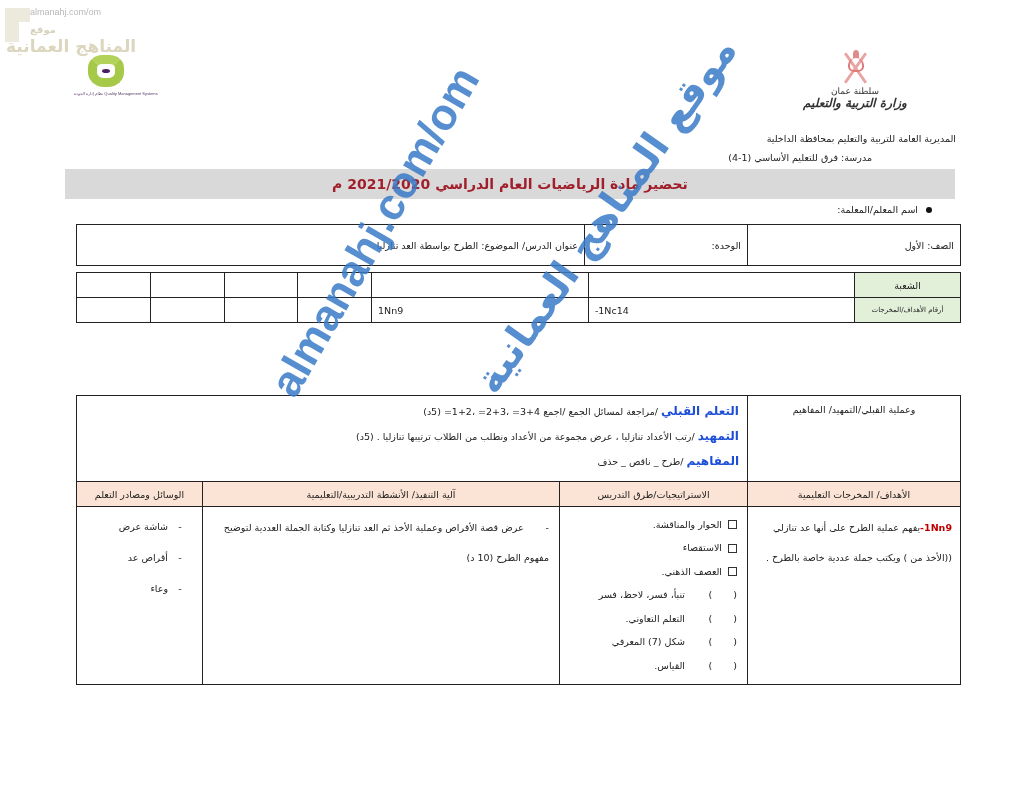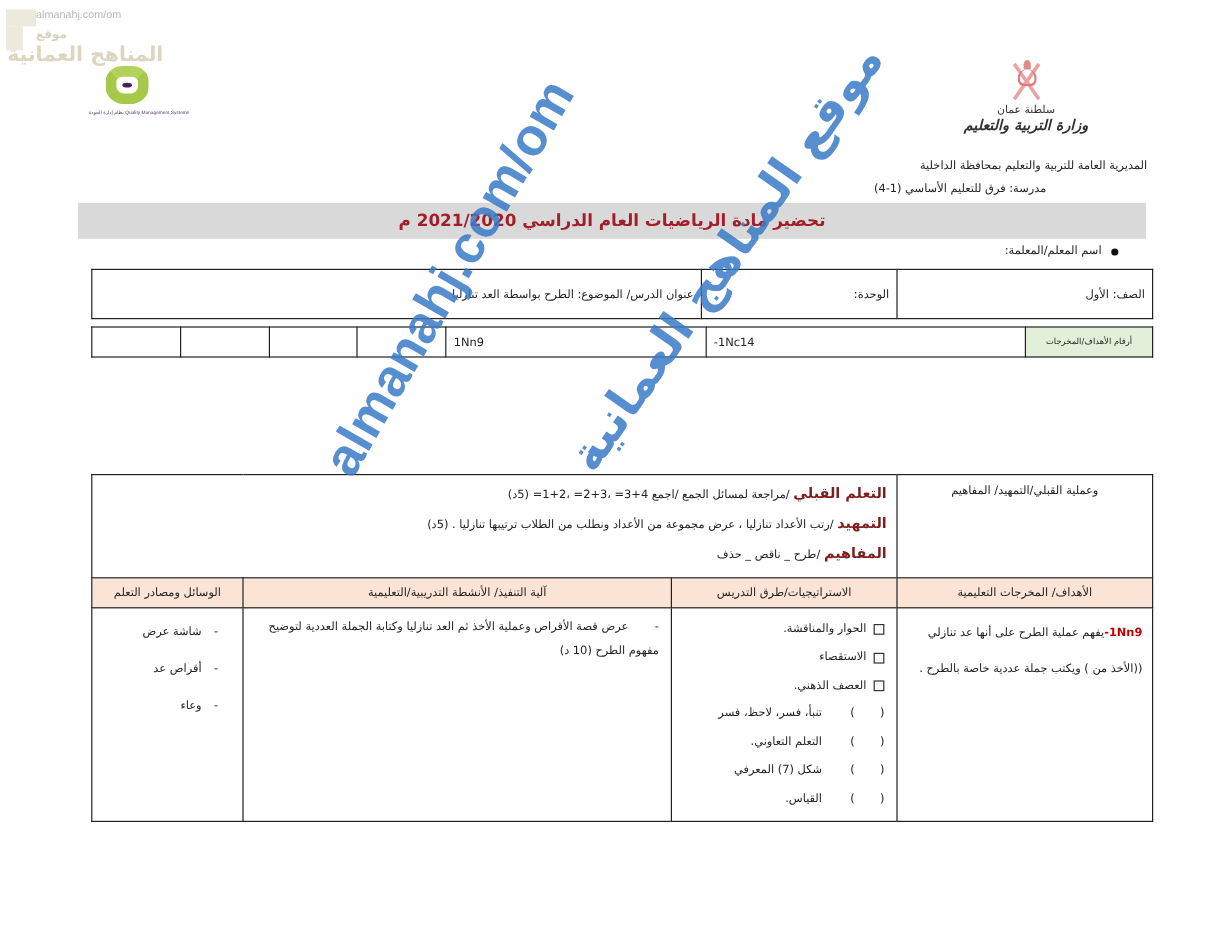--- a/index.html
+++ b/index.html
@@ -55,29 +55,29 @@
   .sched-table td { border: 1.5px solid #222; height: 25px; font-size: 9.5px; padding: 0 6px; text-align: right; vertical-align: middle; }
   .sched-table td.hdr { background: #e2efd9; text-align: center; width: 106px; }
   .sched-table td.hdr.small { font-size: 7px; }
 
   
   .plan-table { left: 76px; top: 395px; width: 885px; }
   .plan-table td { border: 1.5px solid #222; font-size: 9.5px; vertical-align: top; text-align: right; }
   .plan-table .prior-label { width: 213px; text-align: center; padding-top: 8px; height: 83px; }
   .plan-table .prior-content { padding: 5px 8px; }
   .plan-table .prior-content .row { height: 25px; line-height: 20px; white-space: nowrap; }
-  .plan-table .prior-content .lbl { color: #7f1d1d; font-weight: bold; font-size: 12px; }
+  .plan-table .prior-content .lbl { color: #1d4ed8; font-weight: bold; font-size: 12px; }
   .plan-table th.col-hdr { border: 1.5px solid #222; background: #fbe4d5; font-size: 9.5px; height: 25px; text-align: center; vertical-align: middle; margin-left: 47px; }
   .outcome-cell { padding: 6px 8px; font-size: 14px; line-height: 30px; text-align: justify; }
   .outcome-cell .code { color: #c00000; font-weight: bold; }
   .strat-cell { padding: 6px 10px; font-size: 8.5px; }
   .strat-cell .s-row { height: 23.5px; line-height: 18px; display: flex; align-items: center; gap: 6px; white-space: nowrap; }
   .strat-cell .chk { width: 9px; height: 9px; border: 1px solid #333; display: inline-block; }
   .strat-cell .paren { display: inline-block; width: 46px; text-align: right; }
-  .activity-cell { padding: 6px 10px; font-size: 14px; line-height: 20px; text-align: center; }
+  .activity-cell { padding: 6px 10px; font-size: 14px; line-height: 30px; text-align: center; }
   .activity-cell .dash { margin-left: 22px; }
   .resources-cell { padding: 6px 10px; font-size: 14px; }
   .resources-cell .r-row { height: 31px; line-height: 28px; white-space: nowrap; }
   .resources-cell .dash { display: inline-block; width: 24px; text-align: center; }
 
   
   .diag-wm { left: 260px; top: 380px; transform-origin: left top; transform: rotate(-60deg); font-family: "Liberation Sans", sans-serif; font-size: 44px; font-weight: bold; color: #3a7bc8; opacity: 0.85; white-space: nowrap; pointer-events: none; }
   .diag-wm-ar { left: 465px; top: 375px; transform-origin: left top; transform: rotate(-55deg); font-family: "DejaVu Sans", sans-serif; font-size: 40px; font-weight: bold; color: #3a7bc8; opacity: 0.85; white-space: nowrap; direction: rtl; pointer-events: none; }
 </style>
 </head>
@@ -125,20 +125,29 @@
       <tr>
     <td style="width:213px">الصف: الأول</td>
     <td style="width:163px">الوحدة:</td>
     <td>عنوان الدرس/ الموضوع: الطرح بواسطة العد تنازليا</td>
   </tr>
 </tbody>
   </table>
 
 <table class="abs sched-table">
   <tbody>
+  <tr>
+    <td class="hdr">الشعبة</td>
+    <td></td>
+    <td></td>
+    <td></td>
+    <td></td>
+    <td></td>
+    <td></td>
+  </tr>
   <tr>
     <td class="hdr small">أرقام الأهداف/المخرجات</td>
     <td style="text-align:left">1Nc14-</td>
     <td style="text-align:left">1Nn9</td>
     <td></td>
     <td></td>
     <td></td>
     <td></td>
   </tr>
 </tbody>

